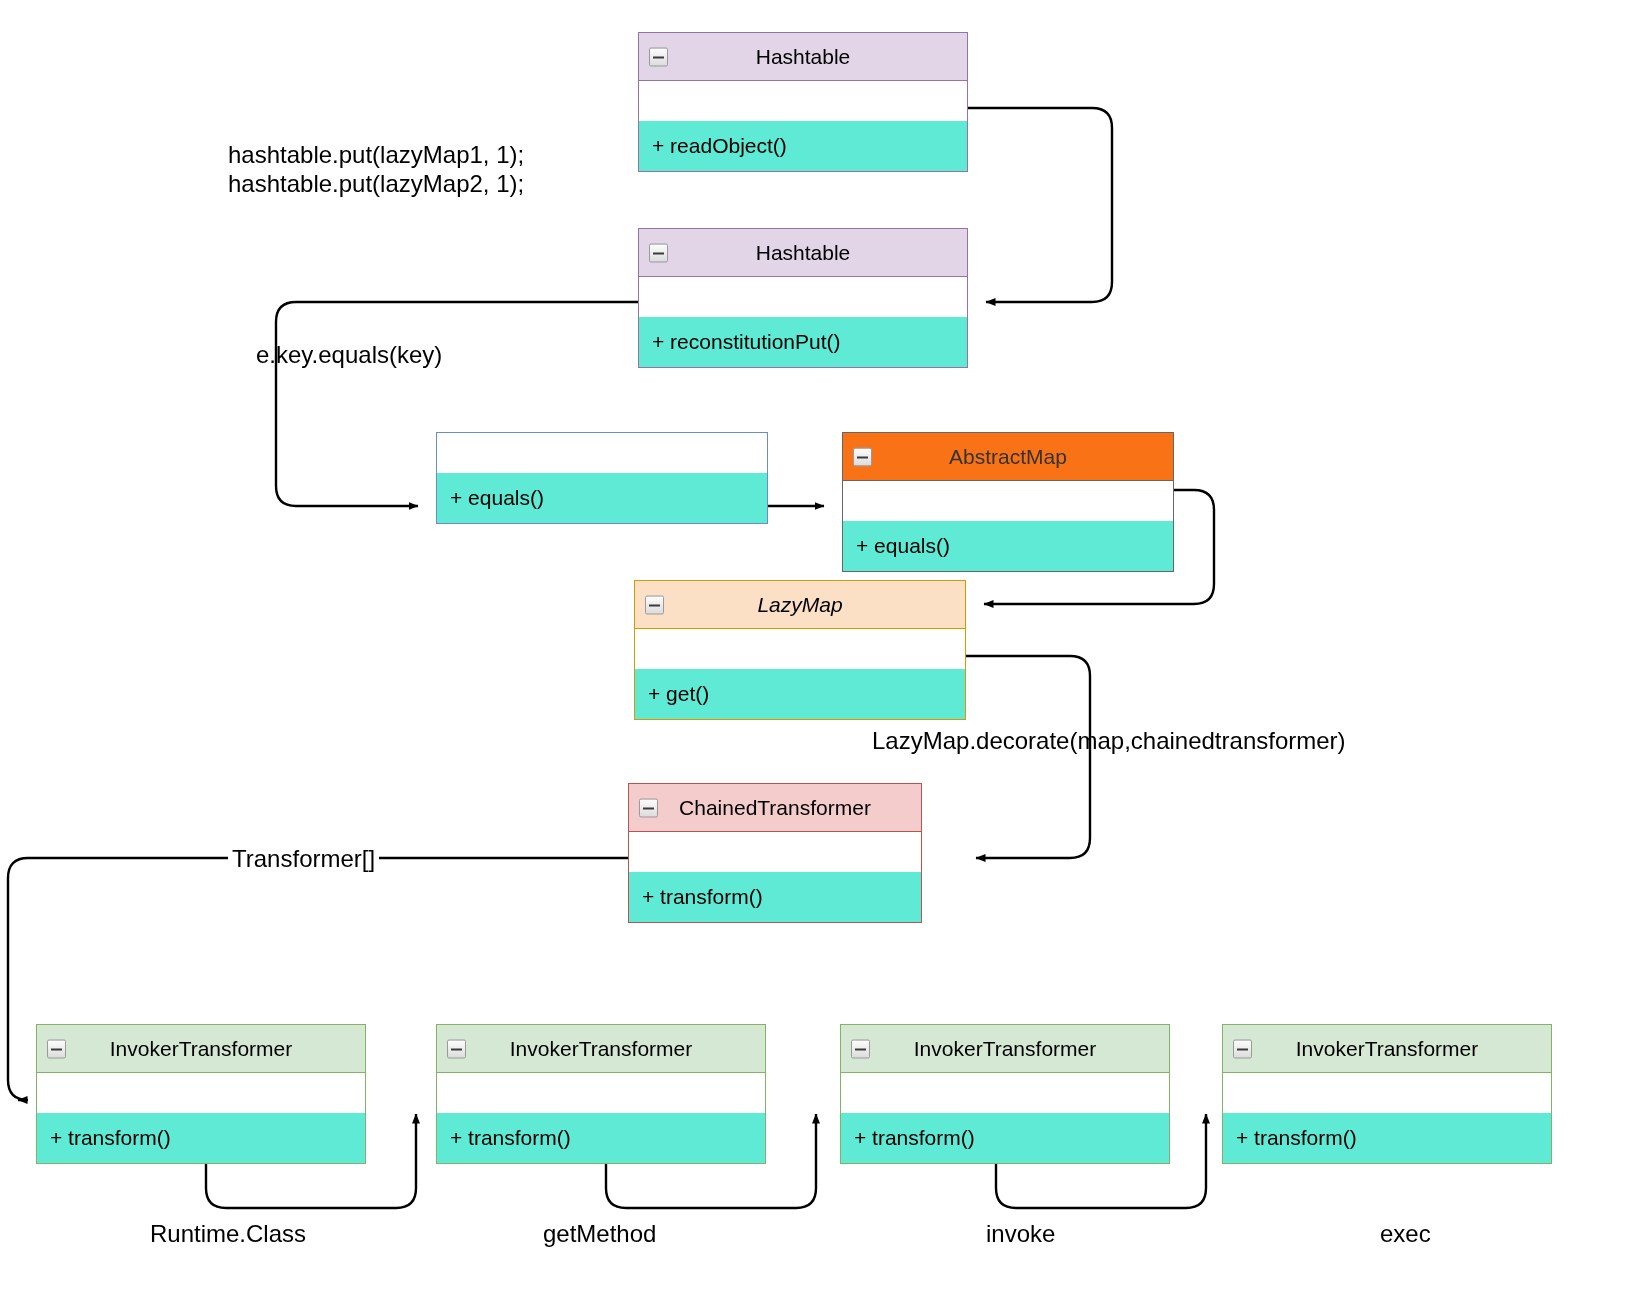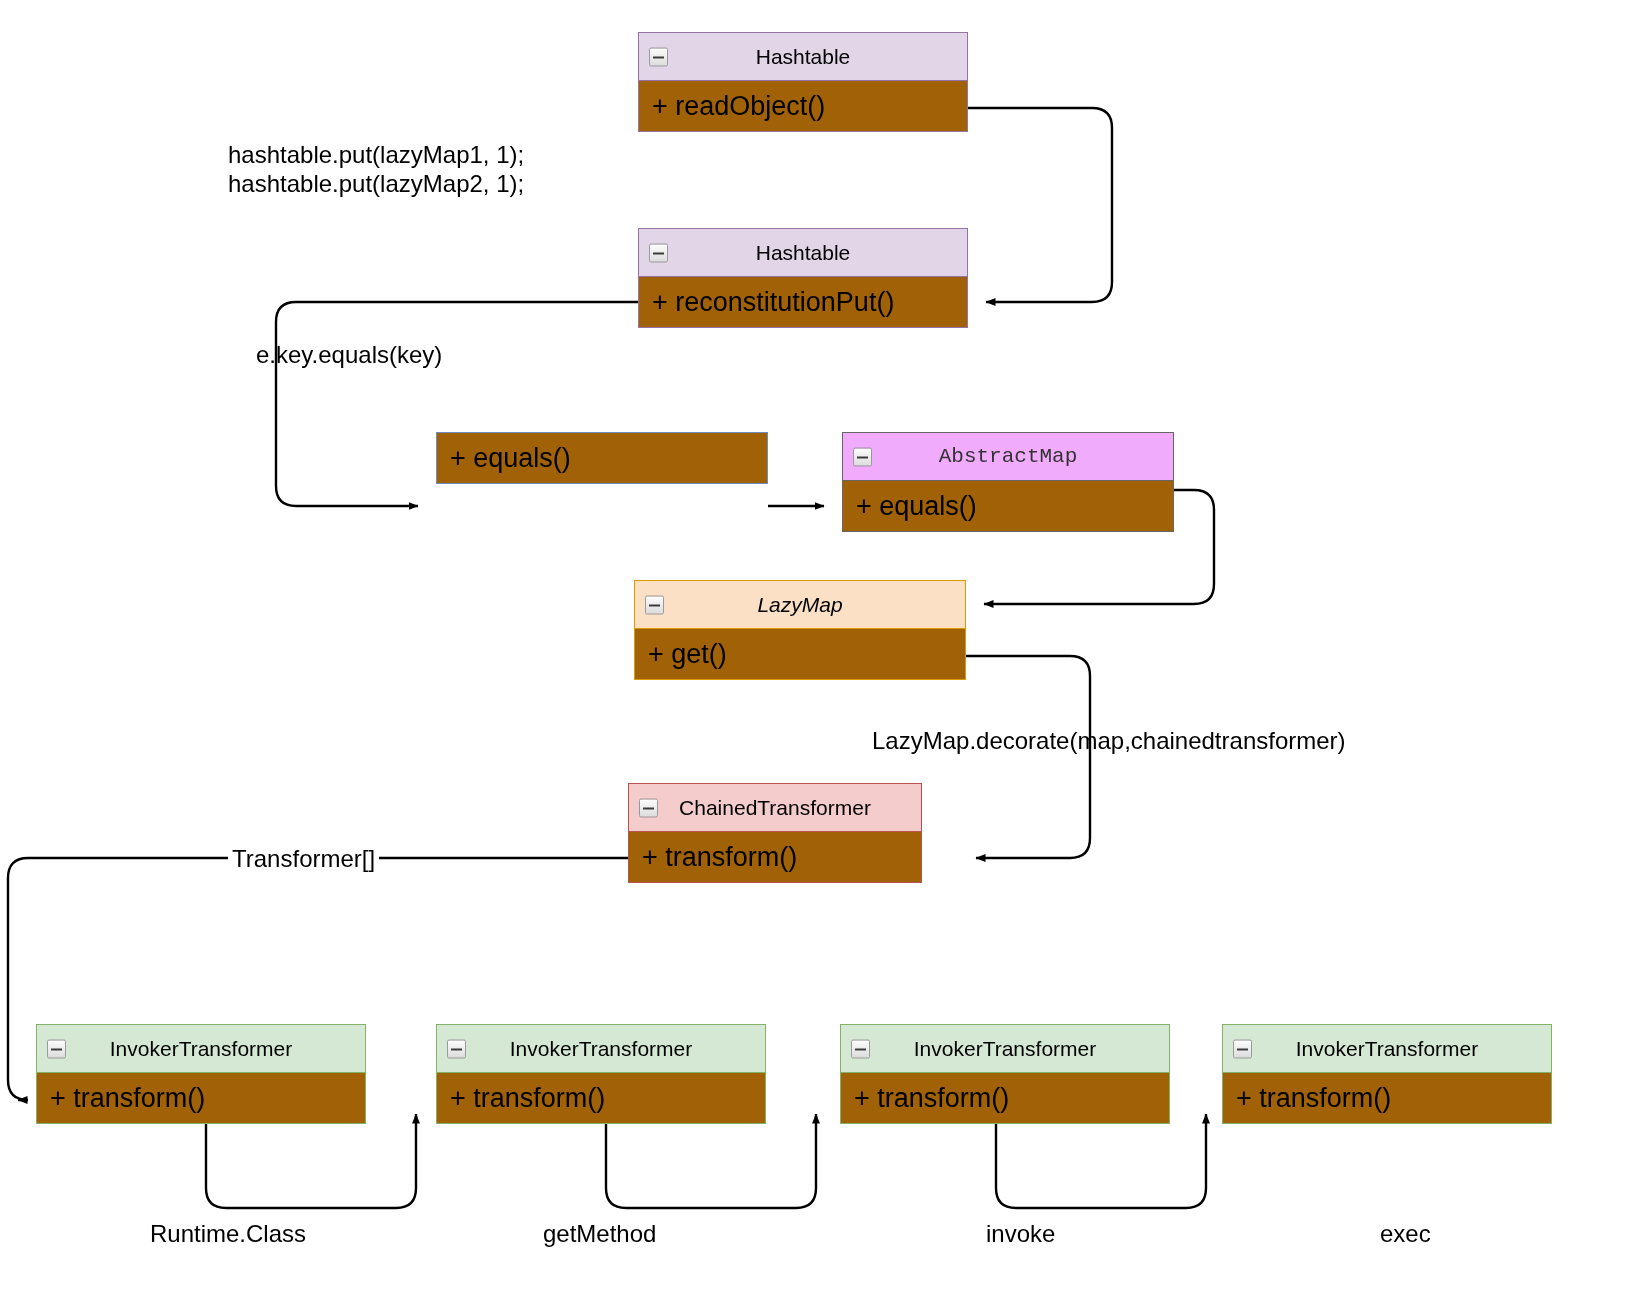--- a/index.html
+++ b/index.html
@@ -41,24 +41,25 @@
     font-size: 21px;
     border-bottom: 1.6px solid #666666;
     white-space: nowrap;
     overflow: hidden;
   }
   .uml-body {
     box-sizing: border-box;
     height: 50px;
     line-height: 50px;
     padding-left: 13px;
-    font-size: 27px;
-    background: #a16207;
+    font-size: 21px;
+    background: #5eead4;
     white-space: nowrap;
     overflow: hidden;
+    margin-top: 40px;
   }
   .collapse-icon {
     position: absolute;
     left: 10px;
     top: 50%;
     transform: translateY(-50%);
     width: 19px;
     height: 19px;
     box-sizing: border-box;
     border: 1px solid #9a9a9a;
@@ -86,21 +87,21 @@
   .label-on-line {
     background: #ffffff;
     padding: 0 4px;
   }
   
   .t-purple  > .uml-header { background:#e1d5e7; border-color:#9673a6; }
   .t-purple  { border-color:#9673a6; }
   .t-purple  > .uml-body { border-color:#9673a6; }
   .t-blue    > .uml-header { background:#dae8fc; border-color:#6c8ebf; }
   .t-blue    { border-color:#6c8ebf; }
-  .t-gray    > .uml-header { background:#f0abfc; border-color:#666666; color:#333333;font-family:Liberation Mono, monospace; }
+  .t-gray    > .uml-header { background:#f97316; border-color:#666666; color:#333333; }
   .t-gray    { border-color:#666666; }
   .t-orange  > .uml-header { background:#fbe0c6; border-color:#d79b00;font-style:italic; }
   .t-orange  { border-color:#d79b00; }
   .t-red     > .uml-header { background:#f5cccc; border-color:#b85450; }
   .t-red     { border-color:#b85450; }
   .t-green   > .uml-header { background:#d5e8d4; border-color:#82b366; }
   .t-green   { border-color:#82b366; }
 </style>
 </head>
 <body>

